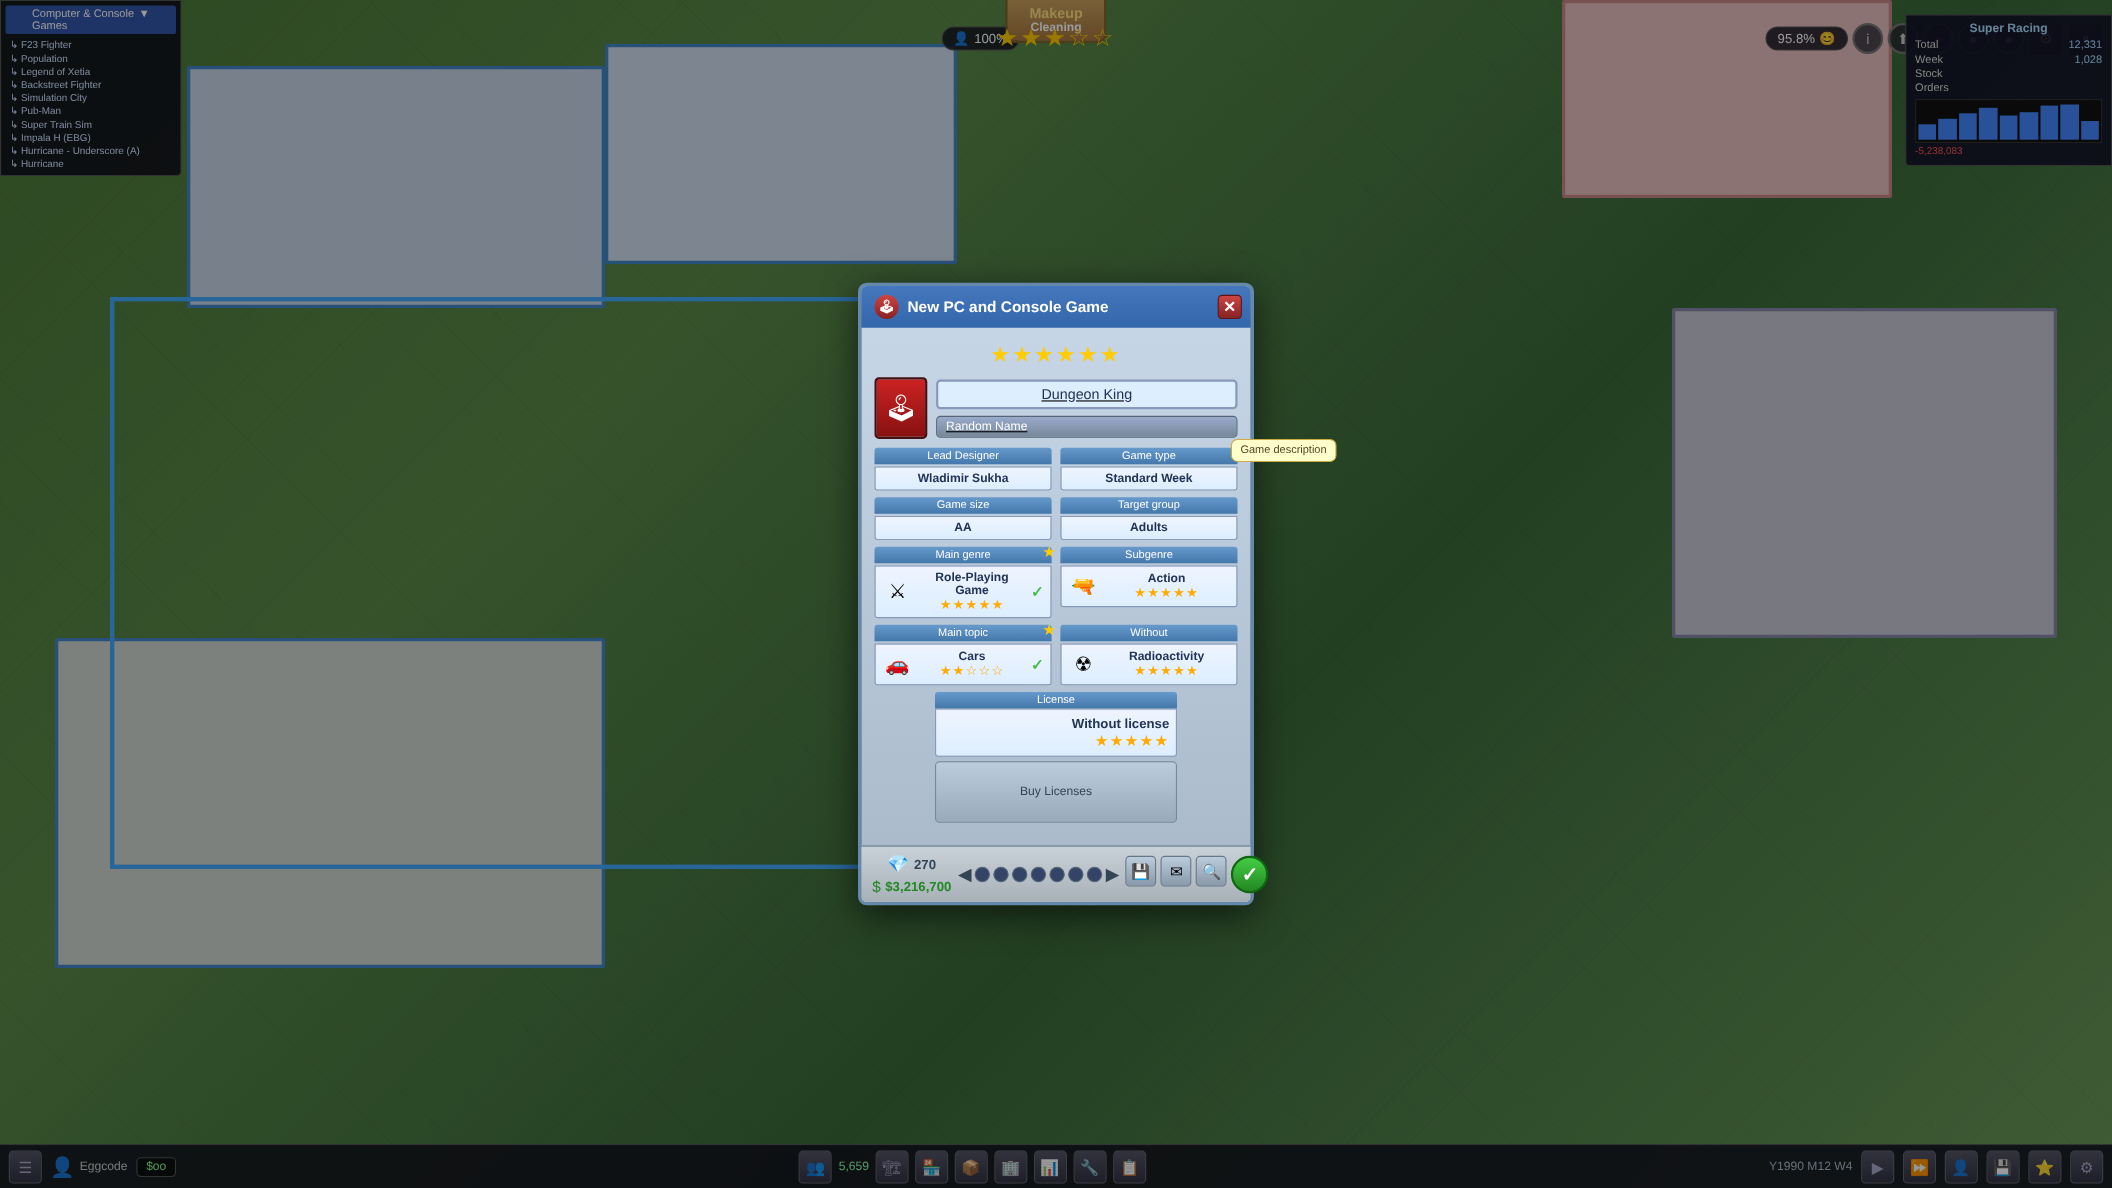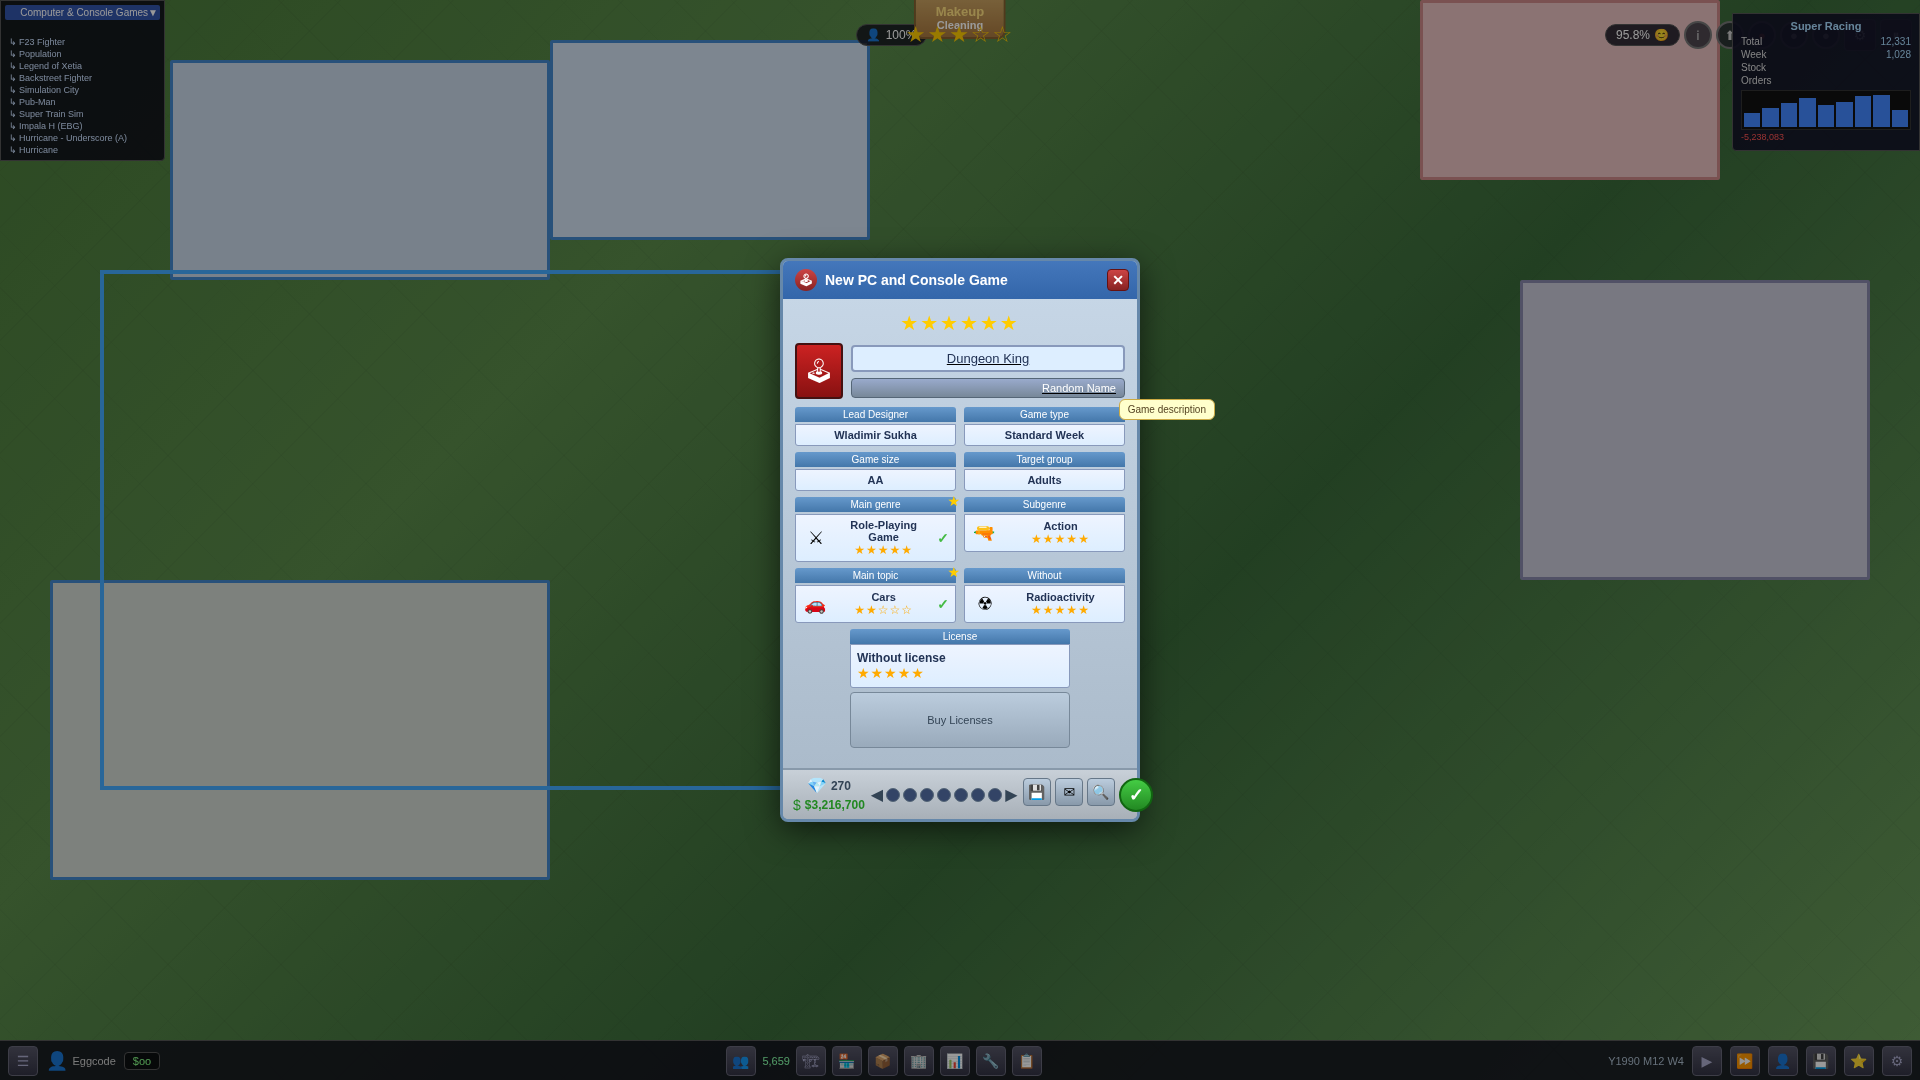--- a/index.html
+++ b/index.html
@@ -192,22 +192,22 @@
       border: 1px solid #555;
       border-radius: 0 0 4px 0;
       padding: 4px;
       z-index: 200;
     }
 
     .sidebar-list .list-title {
       background: #3355aa;
       color: #fff;
       font-size: 10px;
-      padding: 2px 2px;
-      margin-bottom: 16px;
+      padding: 2px 24px;
+      margin-bottom: 4px;
       border-radius: 2px;
       display: flex;
       justify-content: flex-end;
     }
 
     .sidebar-list .list-item {
       color: #cce0ff;
       font-size: 9px;
       padding: 1px 4px;
       cursor: pointer;
@@ -378,21 +378,21 @@
     }
 
     .random-name-btn {
       background: linear-gradient(180deg, #99aacc 0%, #778899 100%);
       border: 1px solid #556677;
       border-radius: 4px;
       padding: 3px 8px;
       font-size: 11px;
       color: white;
       cursor: pointer;
-      text-align: right;
+      text-align: left;
     }
 
     .game-desc-bubble {
       position: absolute;
       right: -90px;
       top: 56px;
       background: #ffffcc;
       border: 1px solid #ccaa44;
       border-radius: 6px;
       padding: 4px 8px;
@@ -831,21 +831,21 @@
               <div class="genre-stars">★★★★★</div>
             </div>
           </div>
         </div>
       </div>
 
       <div class="license-section">
         <div style="width:100%;display:flex;flex-direction:column;align-items:center;">
           <div style="width:220px;">
             <div class="field-label" style="border-radius:3px 3px 0 0;">License</div>
-            <div style="background:linear-gradient(180deg,#eef4ff 0%,#ddeeff 100%);border:1px solid #8899bb;border-radius:0 0 3px 3px;padding:6px;text-align:left;">
+            <div style="background:linear-gradient(180deg,#eef4ff 0%,#ddeeff 100%);border:1px solid #8899bb;border-radius:0 0 3px 3px;padding:6px;text-align:right;">
               <div class="license-name">Without license</div>
               <div class="license-stars">★★★★★</div>
             </div>
           </div>
           <div class="buy-licenses-btn" style="width:220px;margin-top:4px;">Buy Licenses</div>
         </div>
       </div>
     </div>
 
     <div class="modal-footer">

